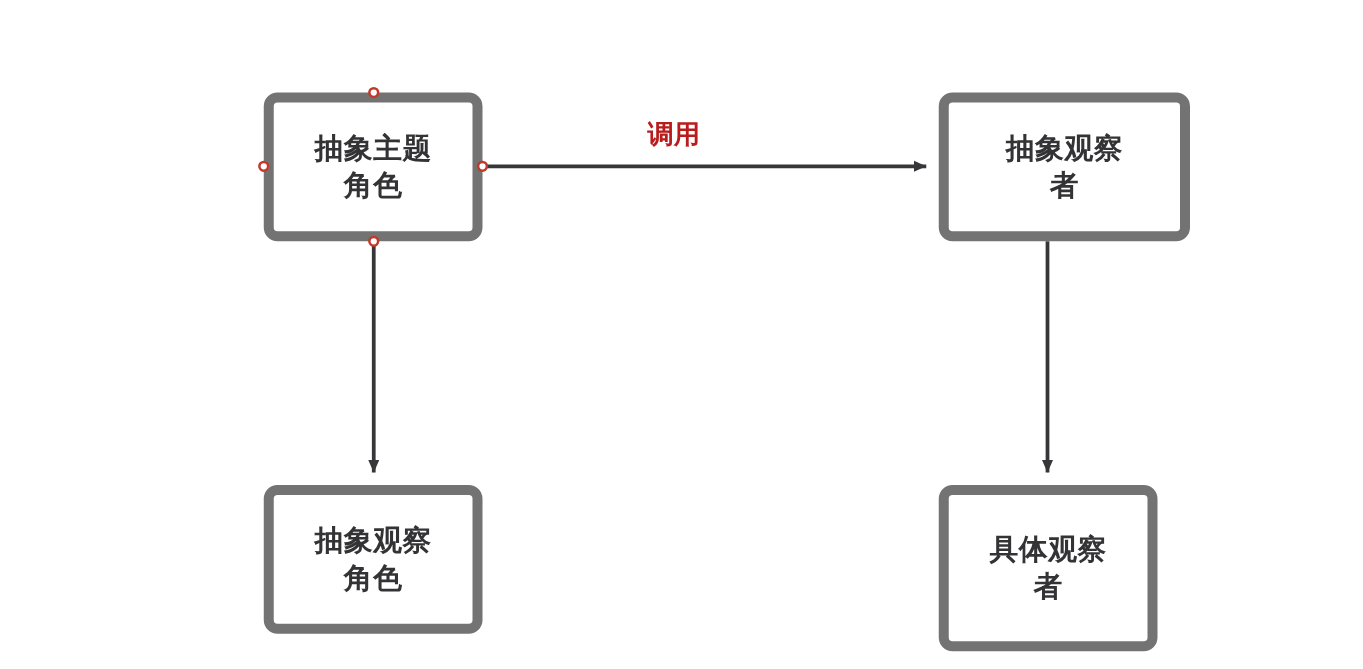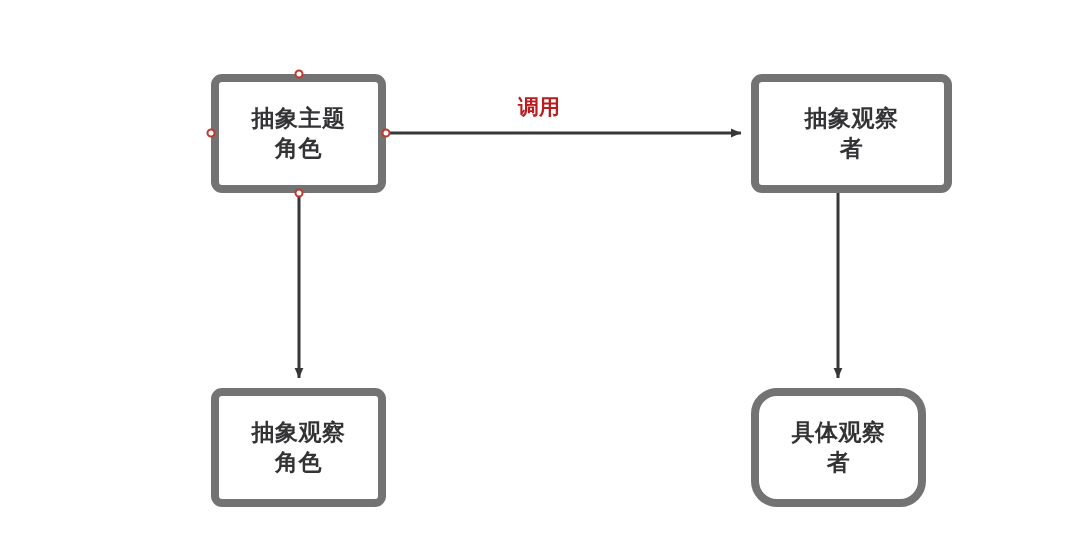--- a/index.html
+++ b/index.html
@@ -95,21 +95,21 @@
   <div class="node" style="left:751px; top:74px; width:201px; height:119px;">
     <span class="node-label">抽象观察
 者</span>
   </div>
 
   <div class="node" style="left:211px; top:388px; width:175px; height:119px;">
     <span class="node-label">抽象观察
 角色</span>
   </div>
 
-  <div class="node" style="left:751px; top:388px; width:175px; height:119px;border-radius:26px;">
+  <div class="node" style="left:751px; top:388px; width:175px; height:133px;">
     <span class="node-label">具体观察
 者</span>
   </div>
 
   <div class="edge-label" style="left:518px; top:93px;">调用</div>
 
   <div class="handle" style="left:299px; top:74px;"></div>
   <div class="handle" style="left:211px; top:133px;"></div>
   <div class="handle" style="left:386px; top:133px;"></div>
   <div class="handle" style="left:299px; top:193px;"></div>

